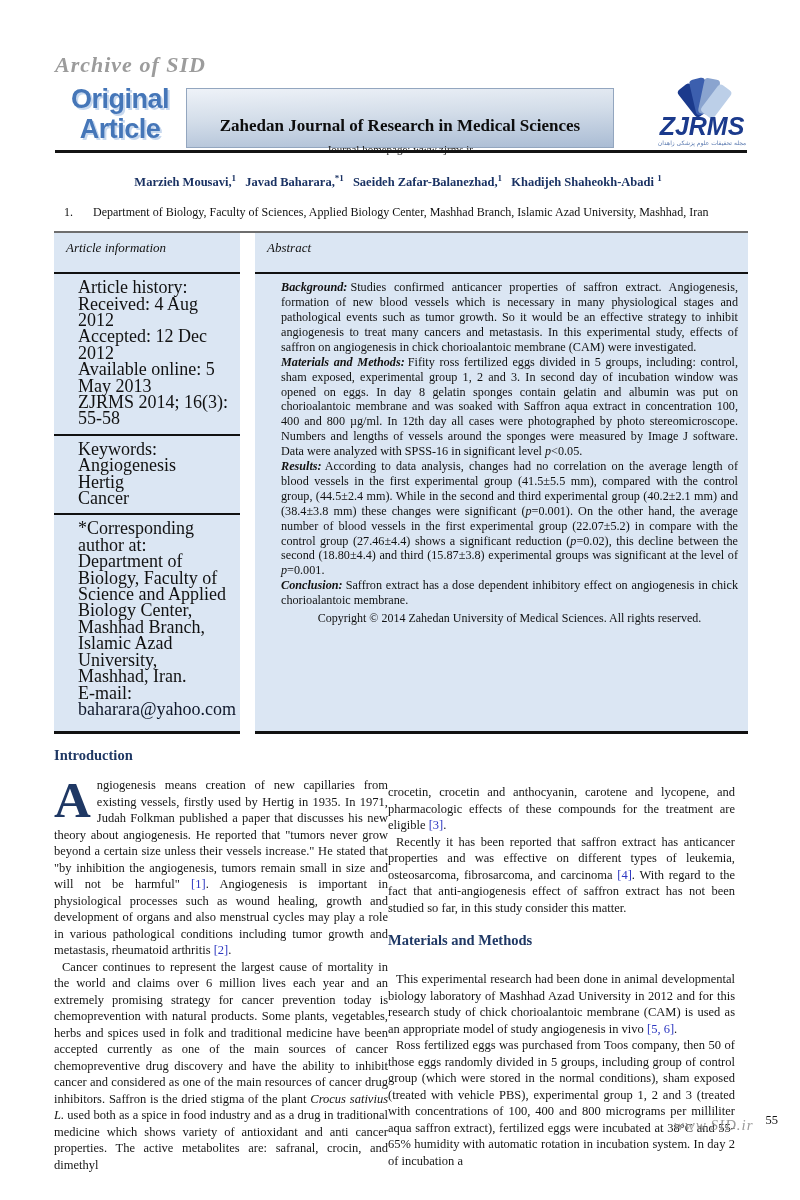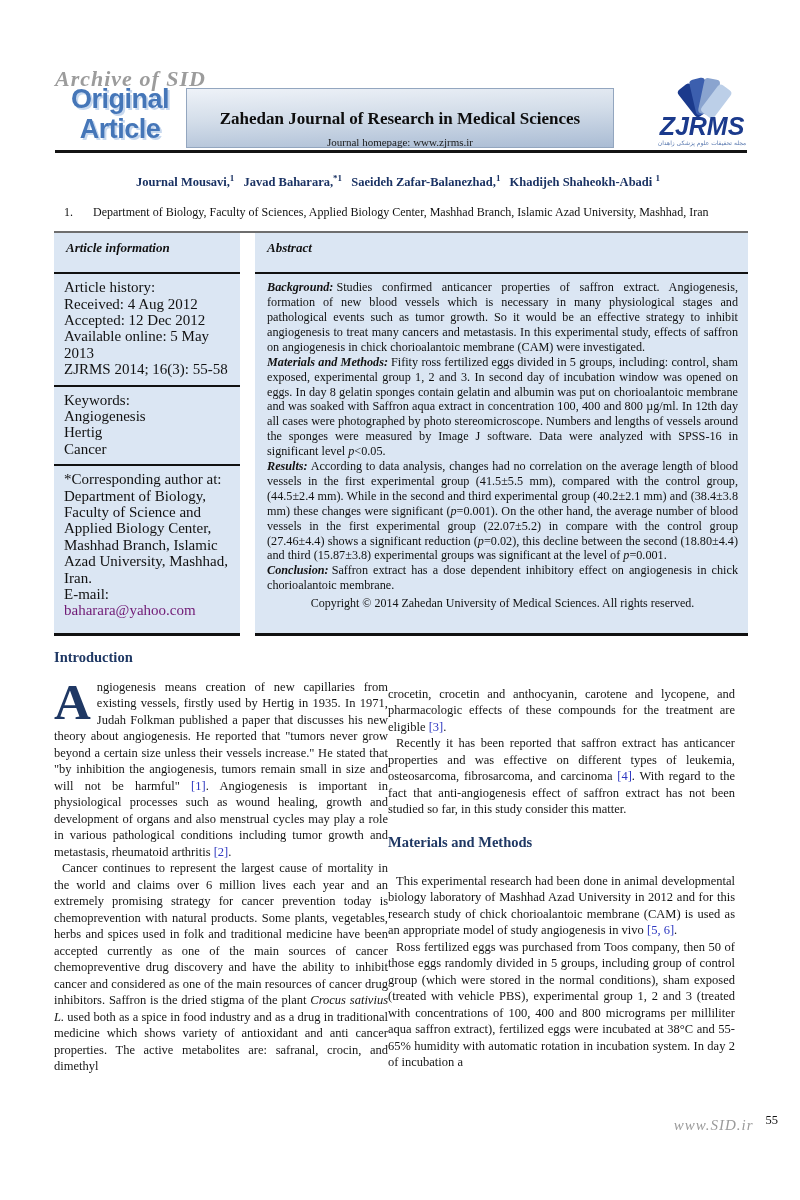--- a/index.html
+++ b/index.html
@@ -1,52 +1,52 @@
 <!DOCTYPE html>
 <html><head>
 <meta charset="utf-8">
 <style>
   * { margin:0; padding:0; box-sizing:border-box; }
   body { background:#ffffff; font-family:"Liberation Serif","DejaVu Serif",serif; }
   .page { position:relative; width:800px; height:1200px; background:#ffffff; overflow:hidden; }
 
   
-  .archive { position:absolute; top:66px; left:55px; font-style:italic; font-weight:bold;
+  .archive { position:absolute; top:52px; left:55px; font-style:italic; font-weight:bold;
              font-size:22px; color:#9c9c9c; letter-spacing:1px; }
   .badge { position:absolute; top:84px; left:56px; width:128px; text-align:center;
            font-family:"Liberation Sans",sans-serif; font-weight:bold; font-size:27px;
            line-height:30px; color:#4576b8; text-shadow:2px 2px 0 #c7d8ee; letter-spacing:-0.5px; }
   .banner { position:absolute; top:88px; left:186px; width:428px; height:60px;
             background:linear-gradient(178deg,#eef2f8 0%,#d3dde9 45%,#aabcd4 100%);
-            border:1px solid #93a6bf; text-align:center; padding-top:20px; }
+            border:1px solid #93a6bf; text-align:center; padding-top:27px; }
   .banner-title { font-size:17px; font-weight:bold; color:#0d0d0d; }
   .banner-home { font-size:11px; color:#1a1a1a; margin-top:7px; }
   .logo-wrap { position:absolute; top:76px; left:644px; width:116px; height:72px; }
   .header-rule { position:absolute; top:150px; left:55px; width:692px; height:3px; background:#141414; }
 
   
   .content { position:absolute; top:160px; left:54px; width:694px; }
   h1.title { text-align:center; font-size:18px; font-weight:bold; color:#1a3263; margin-top:13px; }
   .authors { text-align:center; font-size:12.5px; font-weight:bold; color:#1a3263; margin-top:13px; }
   .authors sup { font-size:9px; }
   .author { margin-right:6px; }
   .affiliation { display:flex; gap:20px; margin:15px 0 0 10px; font-size:12px; color:#111; }
 
   
   .info-table { display:flex; gap:15px; margin-top:11px; border-top:2px solid #6e6e6e; }
   .cell { background:#dbe6f3; border-bottom:3px solid #111; }
   .cell-left { width:186px; flex:none; }
   .cell-right { flex:1; }
-  .cell-head { font-size:13px; font-weight:bold; font-style:italic; color:#111;
+  .cell-head { font-size:13px; font-weight:normal; font-style:italic; color:#111;
                padding:7px 10px 0 12px; height:41px; border-bottom:2px solid #111; }
-  .sec { padding:5px 8px 7px 10px; font-size:15px; line-height:16.4px; color:#111;
+  .sec { padding:5px 8px 7px 24px; font-size:18px; line-height:16.4px; color:#111;
          border-bottom:2px solid #111; }
   .sec.last { border-bottom:none; padding-bottom:14px; }
-  .email { color:#701a75; text-decoration:none; cursor:pointer; }
-  .abs-body { padding:6px 10px 5px 12px; font-size:12.2px; line-height:14.9px;
+  .email { color:#0f172a; text-decoration:none; cursor:pointer; }
+  .abs-body { padding:6px 10px 5px 26px; font-size:12.2px; line-height:14.9px;
               text-align:justify; color:#111; }
   .abs-label { font-weight:bold; font-style:italic; margin-right:3px; }
   .copyright { text-align:center; font-size:12px; margin-top:3px; }
 
   
   .columns { display:flex; margin-top:13px; }
   .colL { width:334px; flex:none; }
   .colR { width:347px; flex:none; padding-top:37px; }
   h2.sect { font-size:14.5px; font-weight:bold; color:#1f3864; margin:0 0 13px 0; }
   .colR h2.sect { margin-top:16px; margin-bottom:22px; }
@@ -91,21 +91,21 @@
       <text x="58" y="69" text-anchor="middle" font-family="DejaVu Sans, sans-serif" font-size="6" fill="#5b7ab0">مجله تحقیقات علوم پزشکی زاهدان</text>
     </svg>
   </div>
 
   <div class="header-rule"></div>
 
   <div class="content">
 
 
     <div class="authors">
-      <span class="author"><span>Journal Mousavi,</span><sup>1</sup></span>
+      <span class="author"><span>Marzieh Mousavi,</span><sup>1</sup></span>
       <span class="author"><span>Javad Baharara,</span><sup>*1</sup></span>
       <span class="author"><span>Saeideh Zafar-Balanezhad,</span><sup>1</sup></span>
       <span class="author"><span>Khadijeh Shaheokh-Abadi</span> <sup>1</sup></span>
     </div>
 
     <div class="affiliation">
       <span>1.</span>
       <span>Department of Biology, Faculty of Sciences, Applied Biology Center, Mashhad Branch, Islamic Azad University, Mashhad, Iran</span>
     </div>
 

